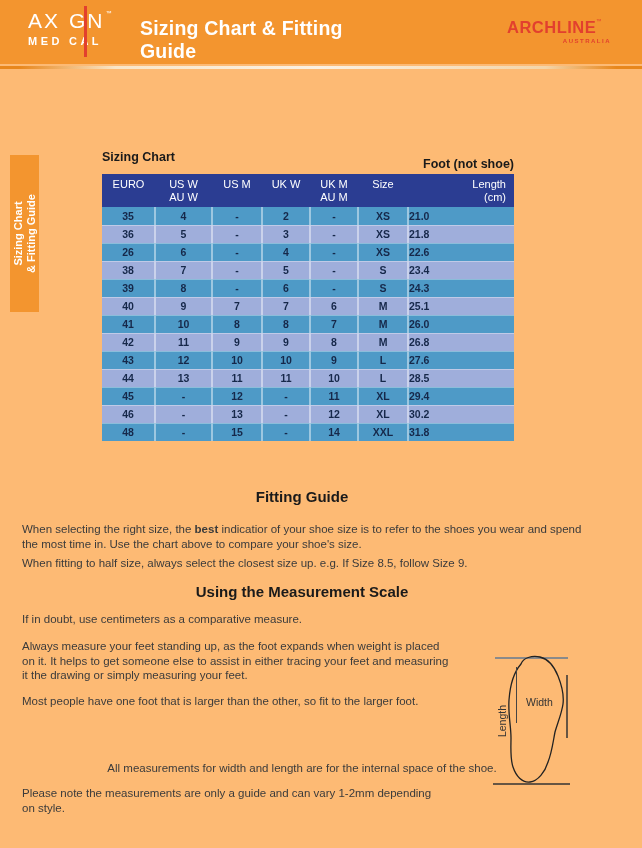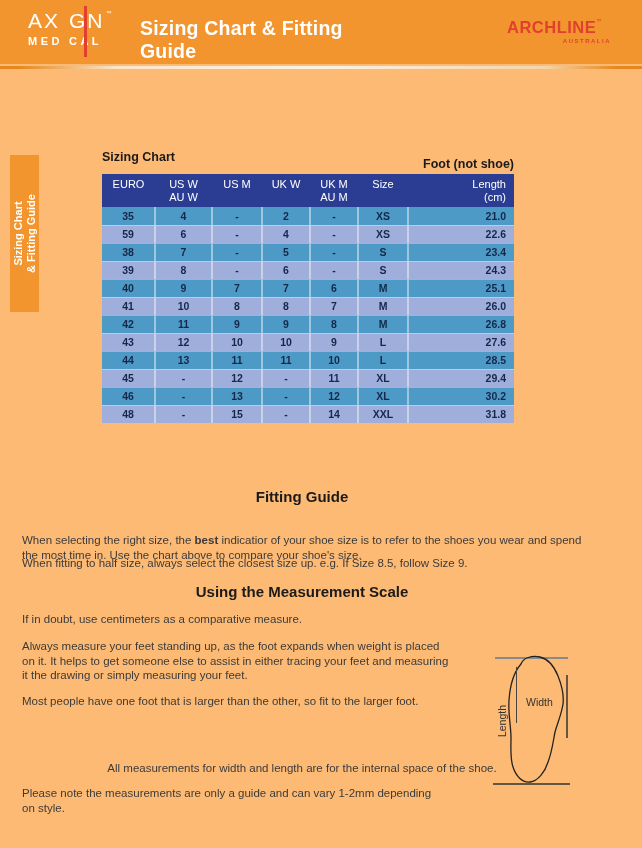--- a/index.html
+++ b/index.html
@@ -51,27 +51,27 @@
   table.sizing th:nth-child(4){width:48px;}
   table.sizing th:nth-child(5){width:48px;}
   table.sizing th:nth-child(6){width:50px;}
   table.sizing th:nth-child(7){width:106px;}
   table.sizing td{height:18px;text-align:center;font-size:10.5px;font-weight:bold;color:var(--cell-text-navy);}
   table.sizing tbody tr:nth-child(odd) td{background:var(--row-blue);}
   table.sizing tbody tr:nth-child(even) td{background:var(--row-periwinkle);}
   table.sizing td:not(:first-child){border-left:2px solid rgba(255,255,255,0.45);}
   table.sizing tbody tr + tr td{border-top:1px solid rgba(255,255,255,0.35);}
   table.sizing th.col-last{text-align:right;padding-right:8px;}
-  table.sizing td.col-last{text-align:right;padding-right:8px;}
+  table.sizing td.col-last{text-align:left;padding-right:20px;}
 
   
   .tblock{position:absolute;left:22px;width:560px;color:var(--body-text);font-size:11.5px;line-height:14.5px;white-space:pre-line;}
   .theading{position:absolute;left:22px;width:560px;text-align:center;font-size:15px;font-weight:bold;color:#1A1A1A;}
   .h-fitting{top:488px;}
-  .p1{top:533px;}
+  .p1{top:522px;}
   .p2{top:556px;}
   .h-measure{top:583px;}
   .p3{top:612px;}
   .p4{top:639px;}
   .p5{top:694px;}
   .p6{top:761px;text-align:center;}
   .p7{top:786px;}
 
   
   .foot-diagram{position:absolute;left:490px;top:650px;width:150px;height:145px;}
@@ -132,21 +132,30 @@
           <tr>
             <td>35</td>
             <td>4</td>
             <td>-</td>
             <td>2</td>
             <td>-</td>
             <td>XS</td>
             <td class="col-last">21.0</td>
           </tr>
           <tr>
-            <td>59</td>
+            <td>36</td>
+            <td>5</td>
+            <td>-</td>
+            <td>3</td>
+            <td>-</td>
+            <td>XS</td>
+            <td class="col-last">21.8</td>
+          </tr>
+          <tr>
+            <td>26</td>
             <td>6</td>
             <td>-</td>
             <td>4</td>
             <td>-</td>
             <td>XS</td>
             <td class="col-last">22.6</td>
           </tr>
           <tr>
             <td>38</td>
             <td>7</td>

